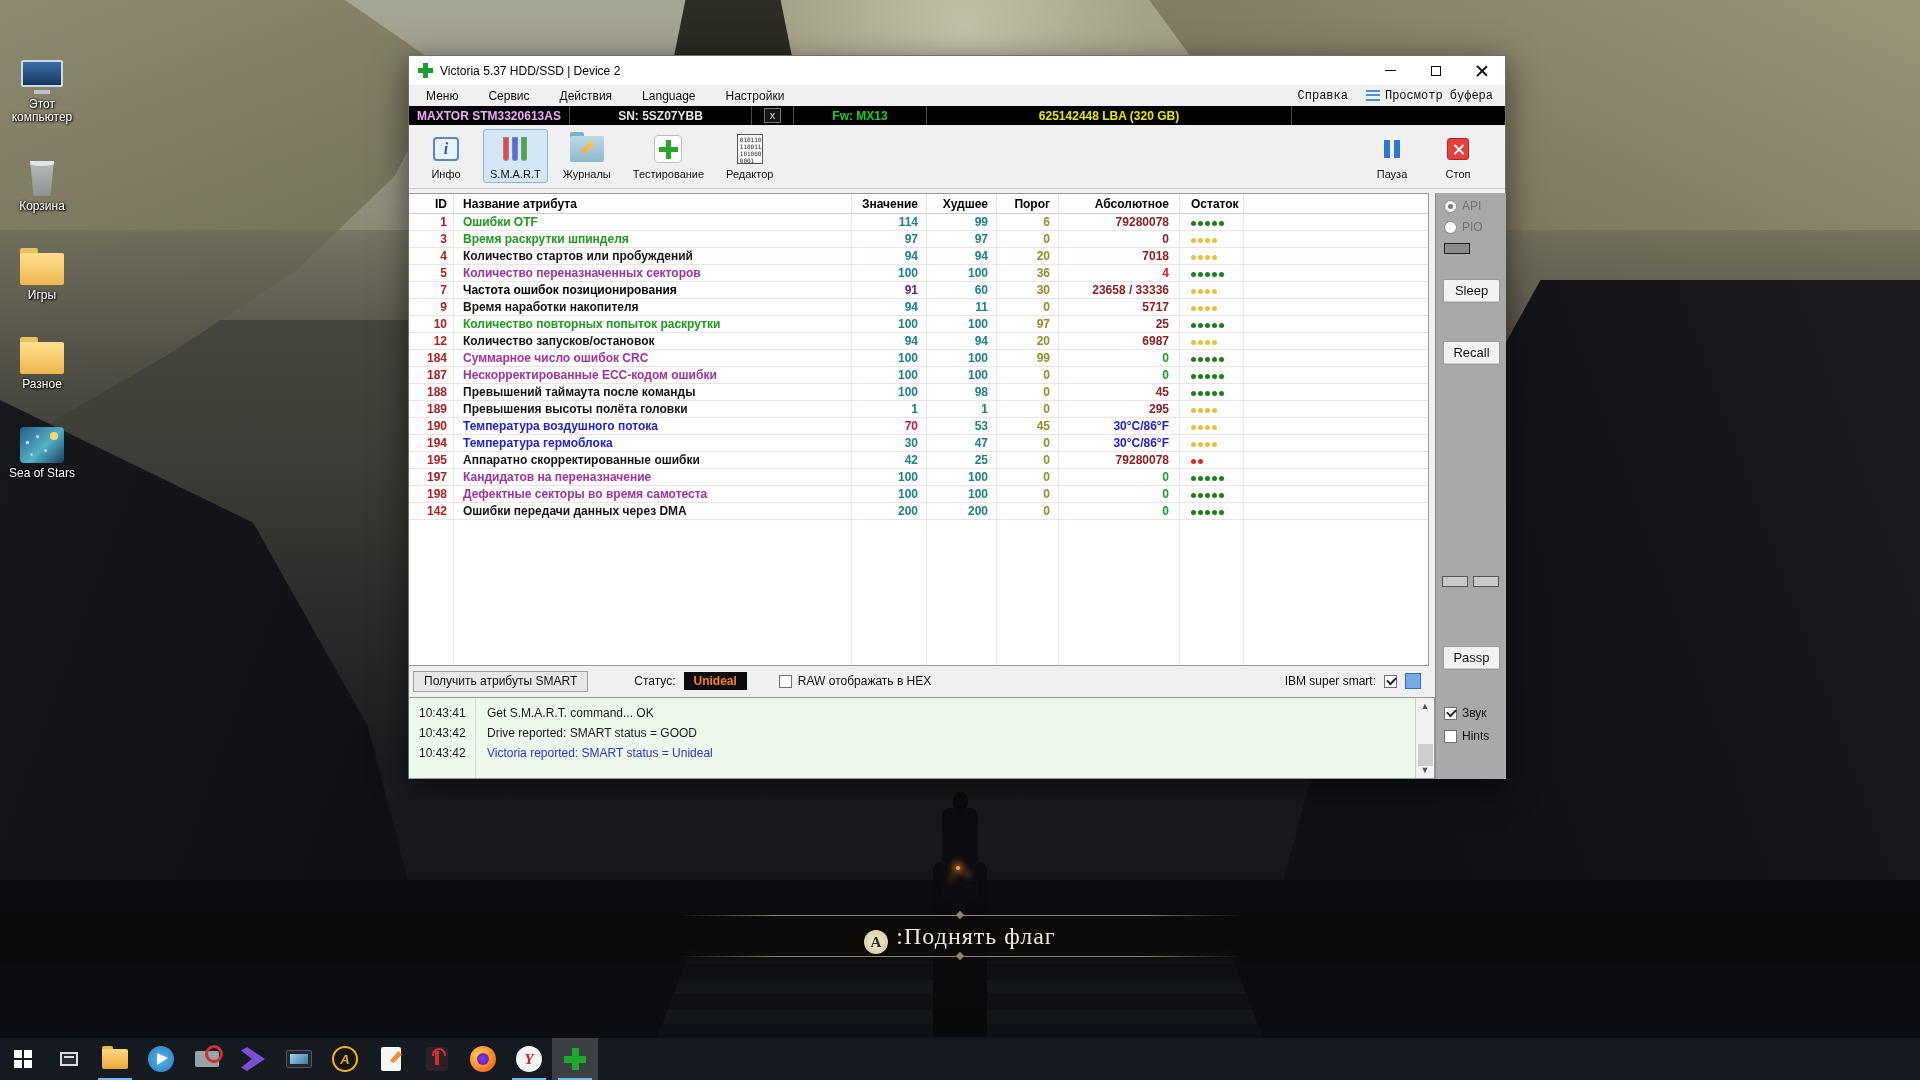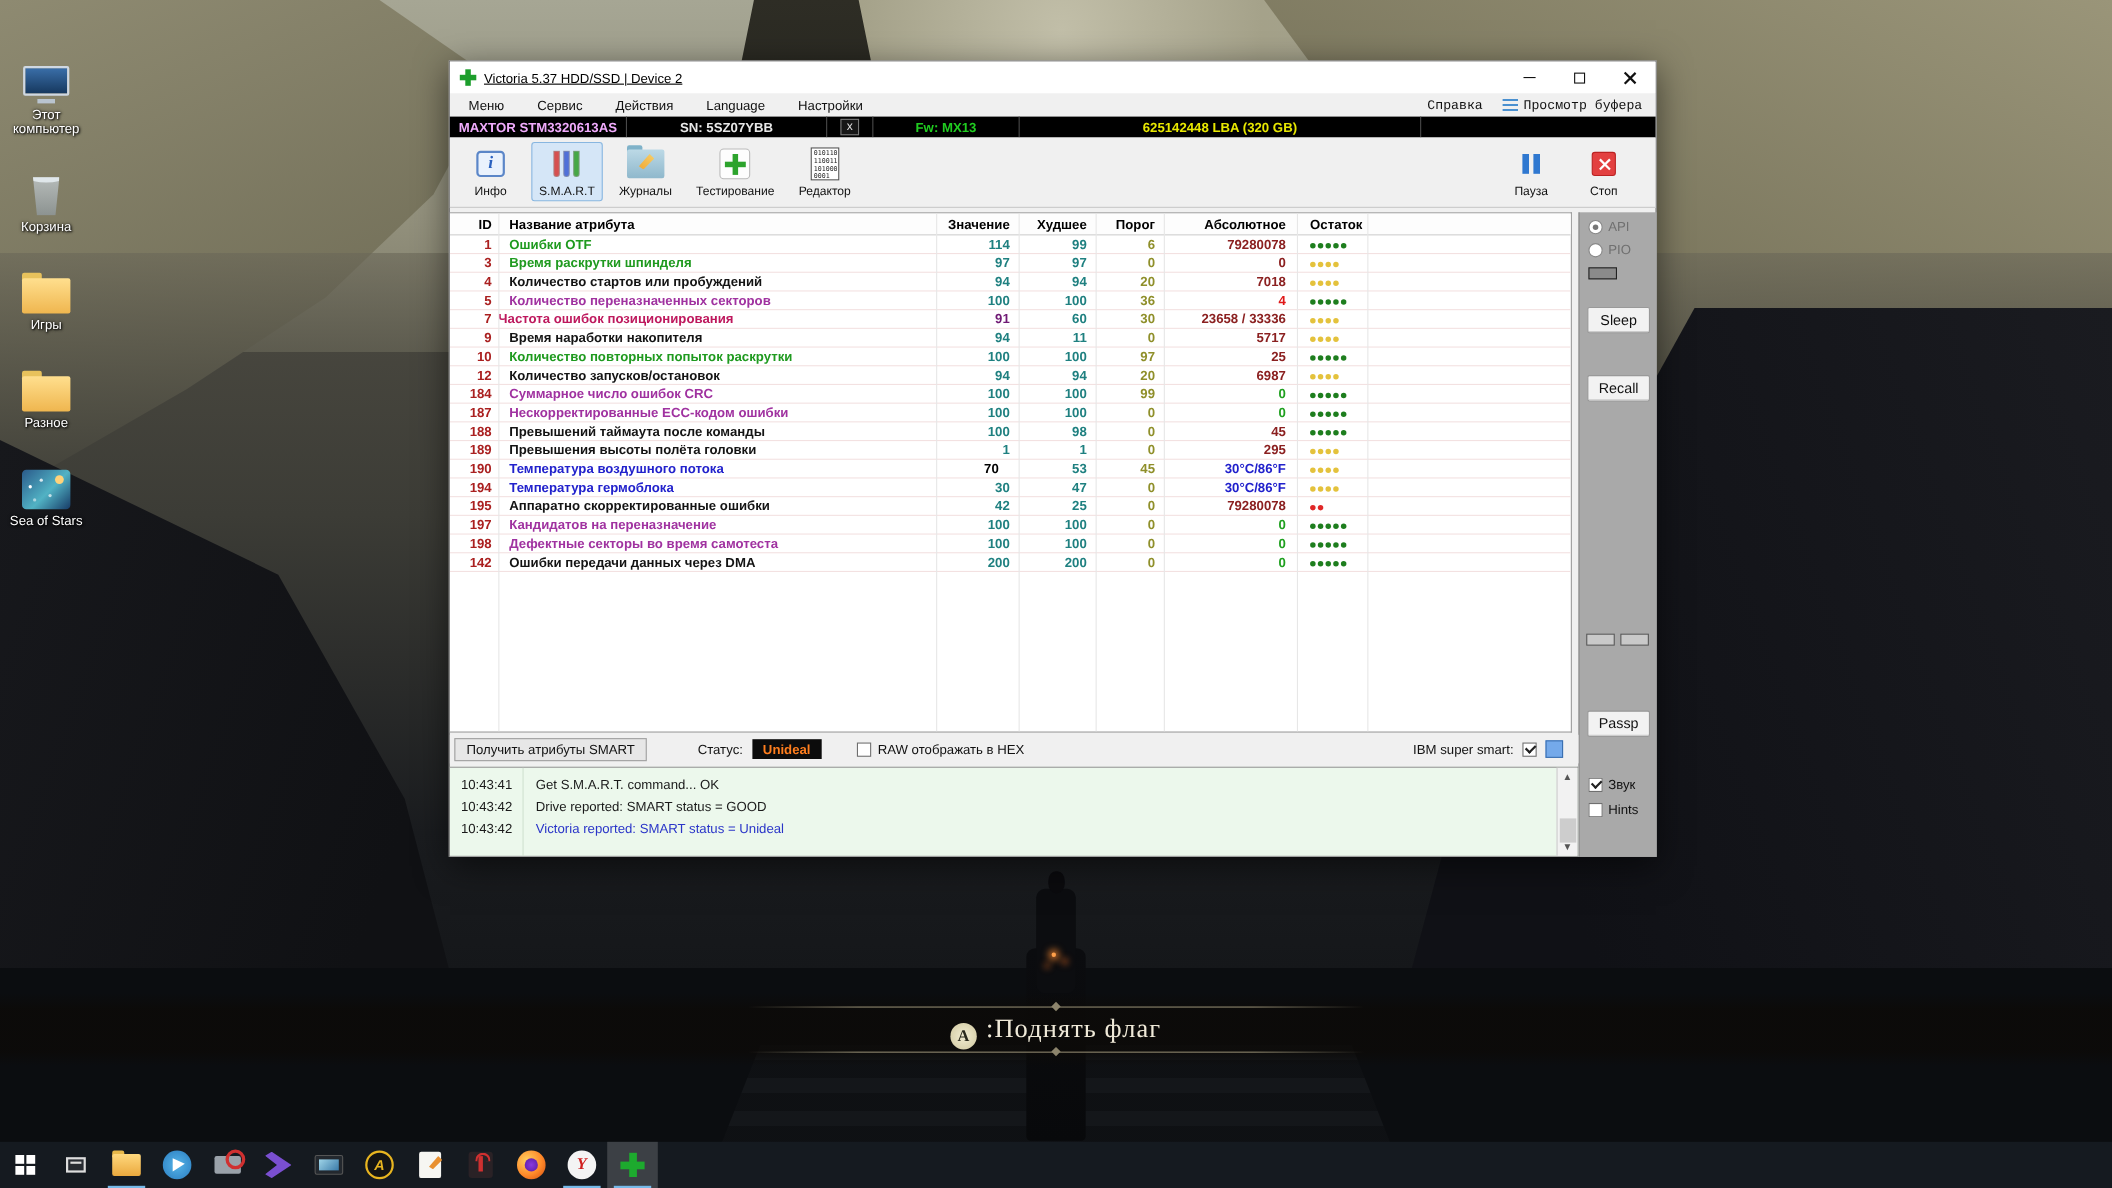--- a/index.html
+++ b/index.html
@@ -73,21 +73,21 @@
   .ic-image::after { content:""; position:absolute; left:6px; top:14px; width:3px; height:3px; border-radius:50%; background:#fff;
          box-shadow:10px -6px 0 #ffffffcc, 18px 8px 0 #ffffffaa, 4px 12px 0 #ffffff88; }
 
   
   .win { position:absolute; left:408px; top:55px; width:1098px; height:724px; background:#f0f0f0;
          border:1px solid #6f6f6f; box-shadow:0 8px 30px rgba(0,0,0,.55); font-size:12px; }
   .titlebar { position:absolute; left:0; top:0; width:100%; height:29px; background:#fff; display:flex; align-items:center; }
   .app-ico { width:15px; height:15px; position:relative; margin:0 7px 0 9px; }
   .app-ico::before { content:""; position:absolute; left:5px; top:0; width:5px; height:15px; background:#1c9e2c; }
   .app-ico::after { content:""; position:absolute; left:0; top:5px; width:15px; height:5px; background:#1c9e2c; }
-  .title-text { font-size:12px; color:#000;text-decoration:underline; }
+  .title-text { font-size:12px; color:#000; }
   .win-ctrls { margin-left:auto; display:flex; height:29px; }
   .wc { width:46px; height:29px; display:flex; align-items:center; justify-content:center; }
   .wc .mini { width:11px; height:1px; background:#111; }
   .wc .maxi { width:10px; height:10px; border:1px solid #111; }
   .wc .clsx { position:relative; width:12px; height:12px; }
   .wc .clsx::before,.wc .clsx::after { content:""; position:absolute; left:5px; top:-1px; width:1.5px; height:14px; background:#111; }
   .wc .clsx::before { transform:rotate(45deg); } .wc .clsx::after { transform:rotate(-45deg); }
 
   .menubar { position:absolute; left:0; top:29px; width:100%; height:21px; background:#f0f0f0;
          display:flex; align-items:center; color:#111; }
@@ -462,21 +462,21 @@
         <div class="cell" style="left:770px;width:64px;padding-left:12px"><span class="dots">
             <i style="background:#1e7e1e"></i>
             <i style="background:#1e7e1e"></i>
             <i style="background:#1e7e1e"></i>
             <i style="background:#1e7e1e"></i>
             <i style="background:#1e7e1e"></i>
           </span></div>
       </div>
       <div class="trow" style="top:88px">
         <div class="cell" style="left:0px;width:44px;text-align:right;padding-right:6px;color:#aa2020">7</div>
-        <div class="cell" style="left:44px;width:398px;color:#be185d">Частота ошибок позиционирования</div>
+        <div class="cell" style="left:44px;width:398px;padding-left:10px;color:#000000">Частота ошибок позиционирования</div>
         <div class="cell" style="left:442px;width:75px;text-align:right;padding-right:8px;color:#701a75">91</div>
         <div class="cell" style="left:517px;width:70px;text-align:right;padding-right:8px;color:#1f8080">60</div>
         <div class="cell" style="left:587px;width:62px;text-align:right;padding-right:8px;color:#8f8f2a">30</div>
         <div class="cell" style="left:649px;width:121px;text-align:right;padding-right:10px;color:#8b2020">23658 / 33336</div>
         <div class="cell" style="left:770px;width:64px;padding-left:12px"><span class="dots">
             <i style="background:#e4c23c"></i>
             <i style="background:#e4c23c"></i>
             <i style="background:#e4c23c"></i>
             <i style="background:#e4c23c"></i>
           </span></div>
@@ -579,21 +579,21 @@
         <div class="cell" style="left:770px;width:64px;padding-left:12px"><span class="dots">
             <i style="background:#e4c23c"></i>
             <i style="background:#e4c23c"></i>
             <i style="background:#e4c23c"></i>
             <i style="background:#e4c23c"></i>
           </span></div>
       </div>
       <div class="trow" style="top:224px">
         <div class="cell" style="left:0px;width:44px;text-align:right;padding-right:6px;color:#aa2020">190</div>
         <div class="cell" style="left:44px;width:398px;padding-left:10px;color:#2222cc">Температура воздушного потока</div>
-        <div class="cell" style="left:432px;width:75px;text-align:right;padding-right:8px;color:#000000">70</div>
+        <div class="cell" style="left:442px;width:75px;text-align:right;padding-right:8px;color:#be185d">70</div>
         <div class="cell" style="left:517px;width:70px;text-align:right;padding-right:8px;color:#1f8080">53</div>
         <div class="cell" style="left:587px;width:62px;text-align:right;padding-right:8px;color:#8f8f2a">45</div>
         <div class="cell" style="left:649px;width:121px;text-align:right;padding-right:10px;color:#2020cc">30°C/86°F</div>
         <div class="cell" style="left:770px;width:64px;padding-left:12px"><span class="dots">
             <i style="background:#e4c23c"></i>
             <i style="background:#e4c23c"></i>
             <i style="background:#e4c23c"></i>
             <i style="background:#e4c23c"></i>
           </span></div>
       </div>

